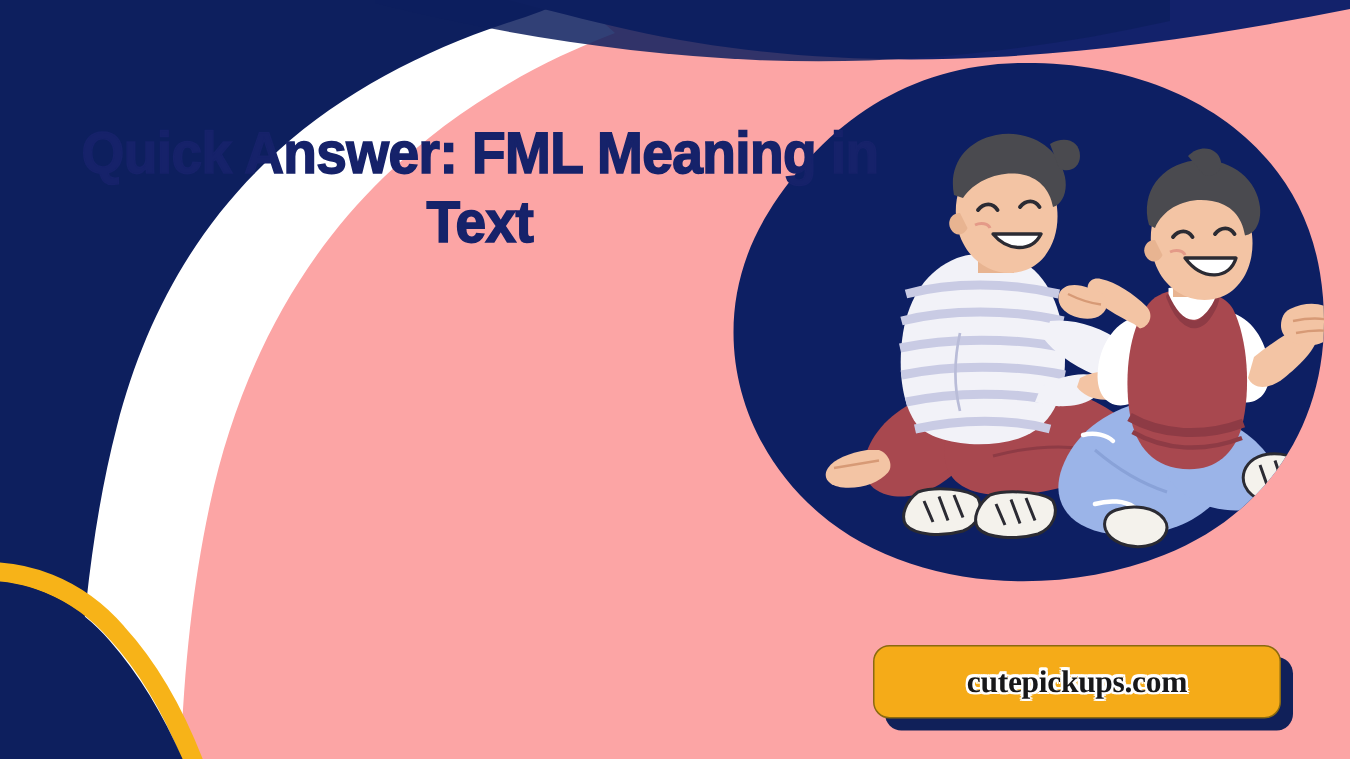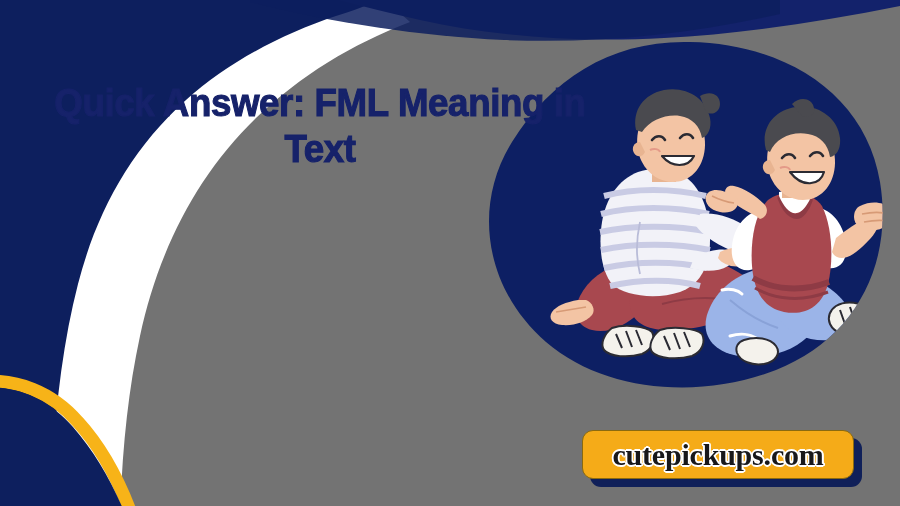--- a/index.html
+++ b/index.html
@@ -7,21 +7,21 @@
     padding: 0;
     background: #ffffff;
   }
   body {
     font-family: "Liberation Sans", sans-serif;
   }
   #poster {
     position: relative;
     width: 900px;
     height: 506px;
-    background: #737373;
+    background: #fca5a5;
     overflow: hidden;
   }
   .layer {
     position: absolute;
     top: 0; left: 0;
     width: 900px;
     height: 506px;
   }
   .layer svg { display: block; }
 
@@ -94,21 +94,21 @@
     border: 1.5px solid #8a6a10;
     border-radius: 11px;
     box-sizing: border-box;
     display: flex;
     align-items: center;
     justify-content: center;
   }
   #logo-text {
     font-family: "Liberation Serif", serif;
     font-weight: 700;
-    font-size: 30px;
+    font-size: 21px;
     line-height: 1;
     color: #18181a;
     letter-spacing: -0.2px;
     text-shadow:
       -1.4px -1.4px 0 #ffffff,
        1.4px -1.4px 0 #ffffff,
       -1.4px  1.4px 0 #ffffff,
        1.4px  1.4px 0 #ffffff,
        0 -1.6px 0 #ffffff,
        0  1.6px 0 #ffffff,

